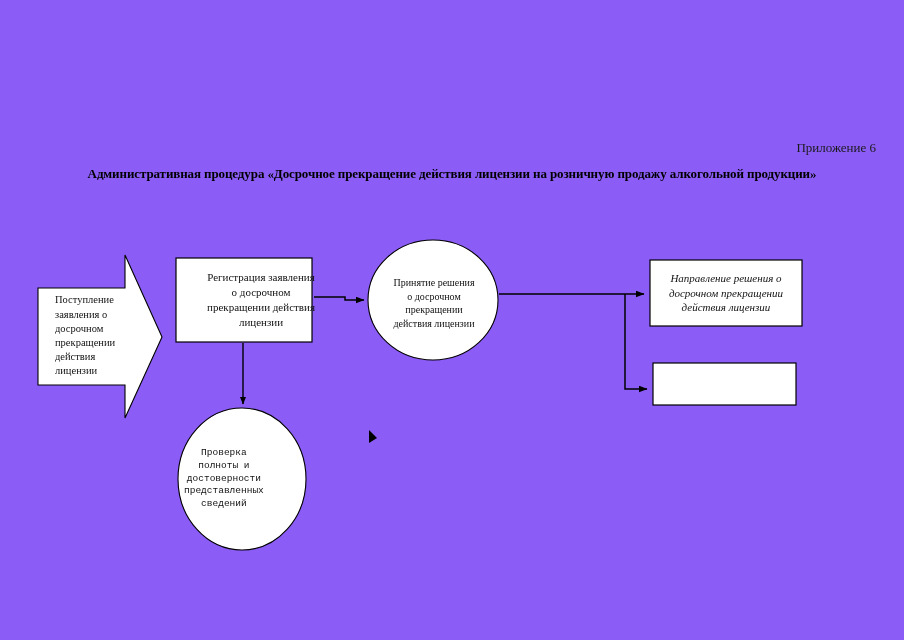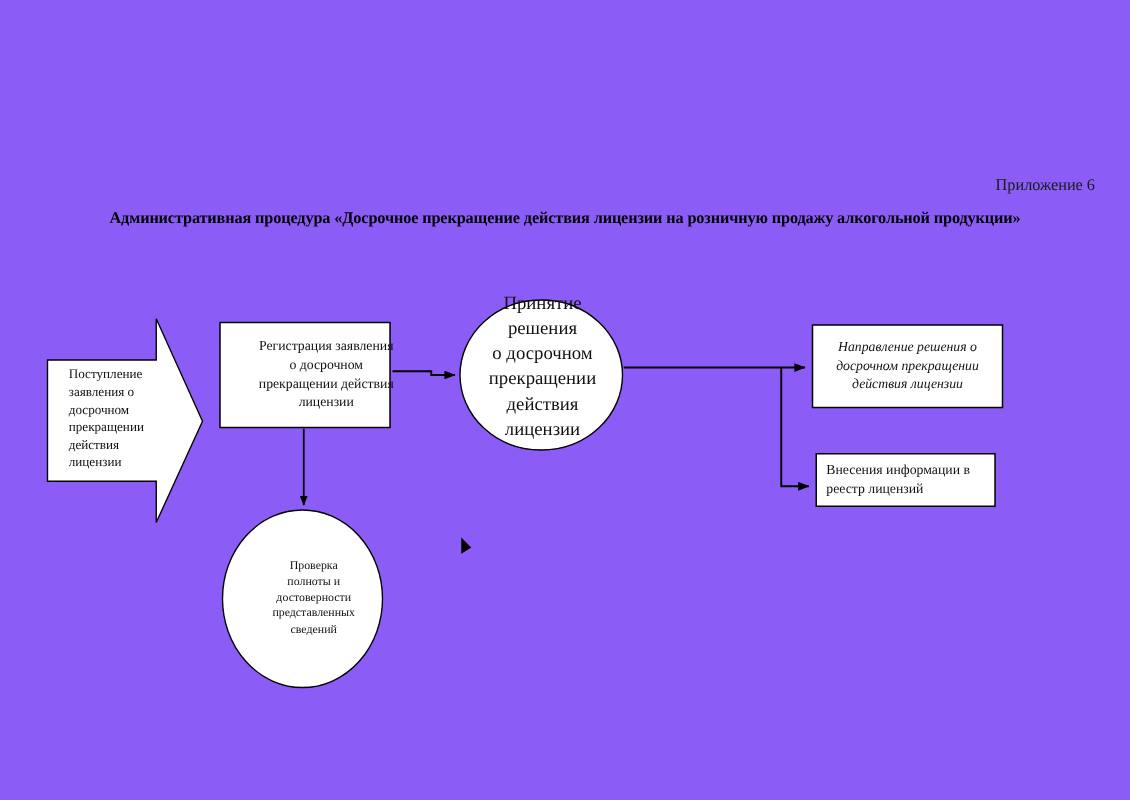--- a/index.html
+++ b/index.html
@@ -92,39 +92,40 @@
     justify-content: center;
     padding: 0 4px;
   }
 
   
   #decision-ellipse-text {
     left: 374px;
     top: 246px;
     width: 120px;
     height: 108px;
-    font-size: 15px;
-    text-align: center;
-    display: flex;
-    align-items: flex-end;
+    font-size: 10px;
+    text-align: center;
+    display: flex;
+    align-items: center;
     justify-content: center;
     padding-top: 6px;
   }
 
   
   #check-ellipse-text {
-    left: 168px;
+    left: 184px;
     top: 414px;
     width: 116px;
     height: 130px;
     font-size: 9.5px;
     text-align: center;
     display: flex;
     align-items: center;
-    justify-content: flex-end;
+    justify-content: flex-start;
+    font-family: Liberation Mono, monospace;
   }
 
   
   #send-rect-text {
     left: 652px;
     top: 261px;
     width: 148px;
     height: 64px;
     font-size: 11px;
     text-align: center;
@@ -230,20 +231,14 @@
   </div>
 
   <div class="node-text" id="send-rect-text">
     <div>
       <span class="tline">Направление решения о</span>
       <span class="tline">досрочном прекращении</span>
       <span class="tline">действия лицензии</span>
     </div>
   </div>
 
-  <div class="node-text" id="registry-rect-text">
-    <div>
-      <span class="tline">Внесения информации в</span>
-      <span class="tline">реестр лицензий</span>
-    </div>
-  </div>
 
 </div>
 
 </body></html>

